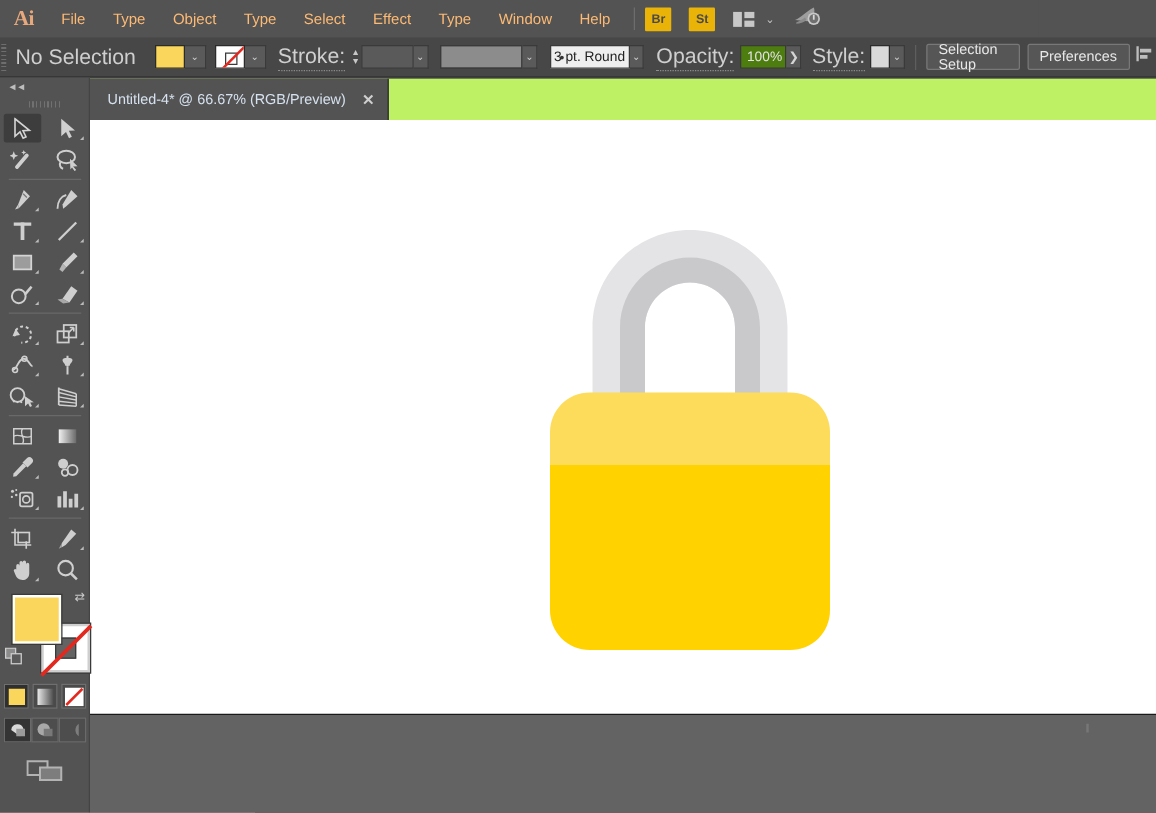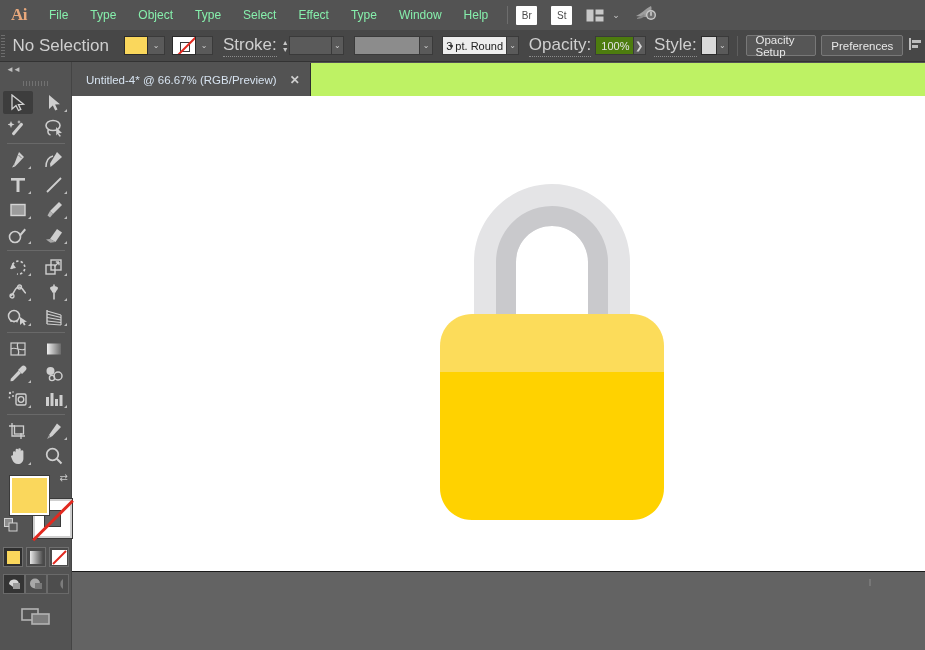--- a/index.html
+++ b/index.html
@@ -21,30 +21,30 @@
   .ai-logo {
     width: 38px; height: 30px;
     display: flex; align-items: center; justify-content: center;
     color: #E8A87C; font-size: 17px; font-weight: bold;
     font-family: "Liberation Serif", serif;
     letter-spacing: -0.5px;
   }
   .menu-item {
     height: 30px; padding: 0 11px;
     display: flex; align-items: center;
-    color: #86efac; font-size: 12px;
+    color: #fdba74; font-size: 12px;
     cursor: default;
     text-align: center;
   }
   .menu-sep {
     width: 1px; height: 18px; background: #6d6d6d; margin: 0 8px;
   }
   .mb-badge {
-    width: 21px; height: 19px; background: #ffffff; color: #4a4a4a;
-    font-size: 10px; font-weight: normal;
+    width: 21px; height: 19px; background: #eab308; color: #4a4a4a;
+    font-size: 10px; font-weight: bold;
     display: flex; align-items: center; justify-content: center;
     margin-right: 14px; border-radius: 1px;
   }
   .arrange-ico { display: flex; align-items: center; margin-right: 2px; }
   .chev { color: #c9c9c9; font-size: 9px; margin-left: 6px; margin-right: 12px; }
   .rocket { margin-left: 2px; }
 
   
   .controlbar {
     position: absolute; left: 0; top: 30px; width: 925px; height: 32px;
@@ -344,21 +344,21 @@
     <div class="arrow-btn">❯</div>
 
     <div style="width:12px"></div>
     <div class="cb-label dotted">Style:</div>
     <div style="width:6px"></div>
     <div class="style-swatch"></div>
     <div class="drop-btn">⌄</div>
 
     <div class="cb-sep"></div>
 
-    <div class="cb-button">Opacity Setup</div>
+    <div class="cb-button">Selection Setup</div>
     <div style="width:8px"></div>
     <div class="cb-button">Preferences</div>
 
     <div style="width:8px"></div>
     <div>
       <svg width="16" height="14" viewBox="0 0 16 14">
         <rect x="0" y="1" width="2" height="12" fill="#bdbdbd"></rect>
         <rect x="3" y="3" width="9" height="3" fill="#bdbdbd"></rect>
         <rect x="3" y="8" width="6" height="3" fill="#bdbdbd"></rect>
       </svg>

